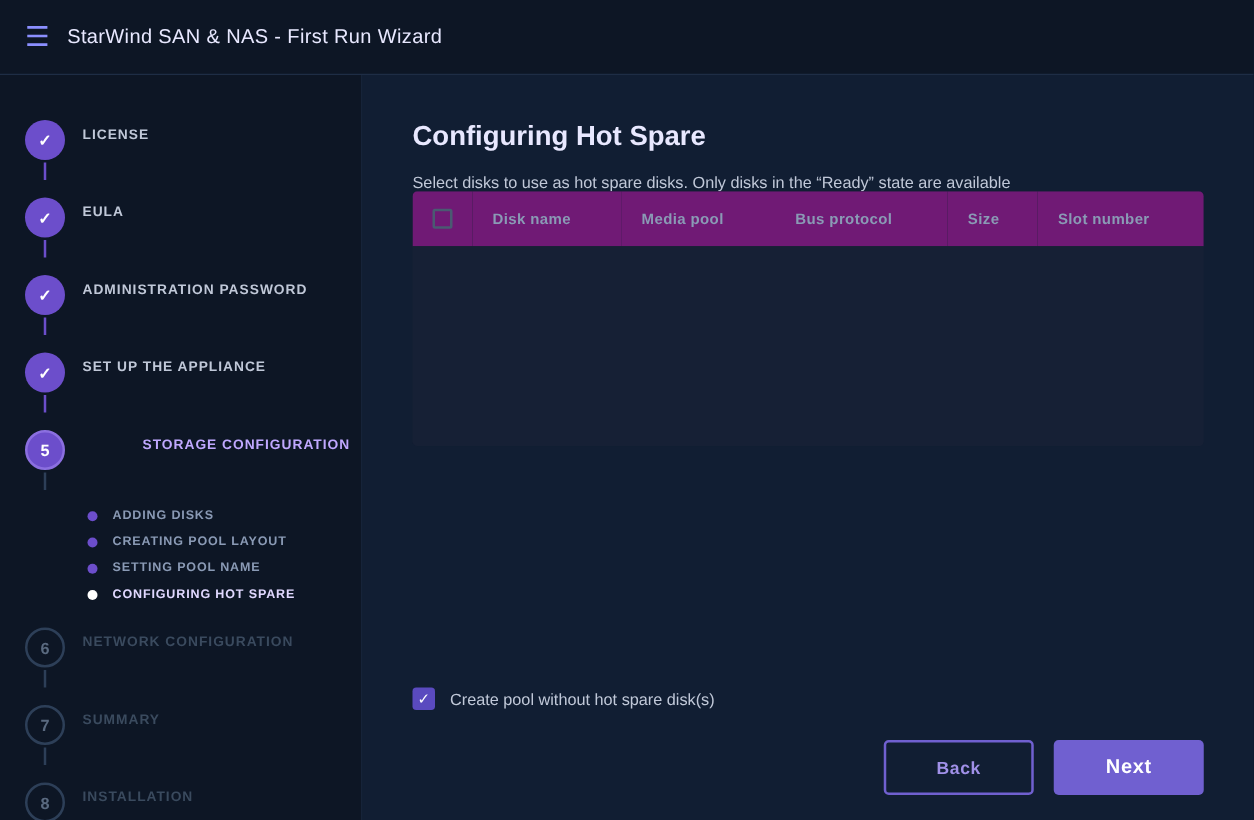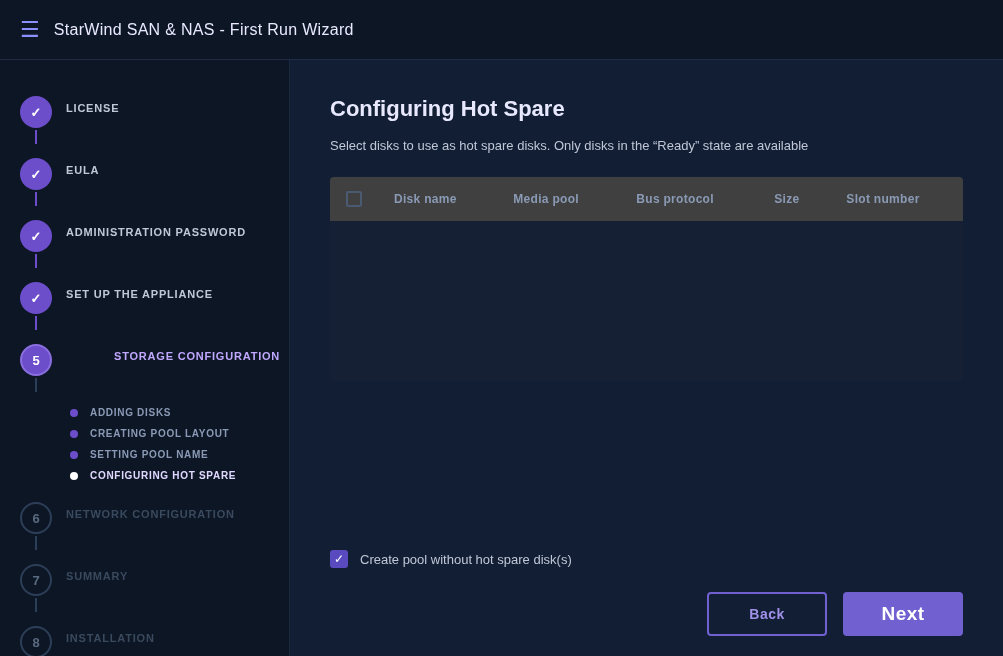--- a/index.html
+++ b/index.html
@@ -164,41 +164,41 @@
     .page-title {
       font-size: 22px;
       font-weight: 600;
       color: #e8e8ff;
       margin-bottom: 16px;
     }
 
     .description {
       font-size: 13px;
       color: #c0c8d8;
-      margin-bottom: 24px;
+      margin-bottom: 0;
     }
 
     .selected-count {
       font-size: 13px;
       color: #8a9ab5;
       margin-bottom: 14px;
     }
 
     
     .disk-table {
       width: 100%;
       border-collapse: collapse;
       background: #162035;
       border-radius: 4px;
       overflow: hidden;
       flex-shrink: 0;
     }
 
     .disk-table thead tr {
-      background: #404040;
+      background: #701a75;
     }
 
     .disk-table th {
       padding: 14px 16px;
       font-size: 12px;
       font-weight: 600;
       color: #8a9ab5;
       text-align: left;
       letter-spacing: 0.3px;
     }
@@ -281,21 +281,21 @@
       cursor: pointer;
       letter-spacing: 0.5px;
     }
 
     .btn-next {
       width: 120px;
       height: 44px;
       background: #7060d0;
       border: none;
       color: #fff;
-      font-size: 19px;
+      font-size: 16px;
       font-weight: 600;
       border-radius: 4px;
       cursor: pointer;
       letter-spacing: 0.5px;
     }
   </style>
 </head>
 <body>
 
 <div class="topbar">

